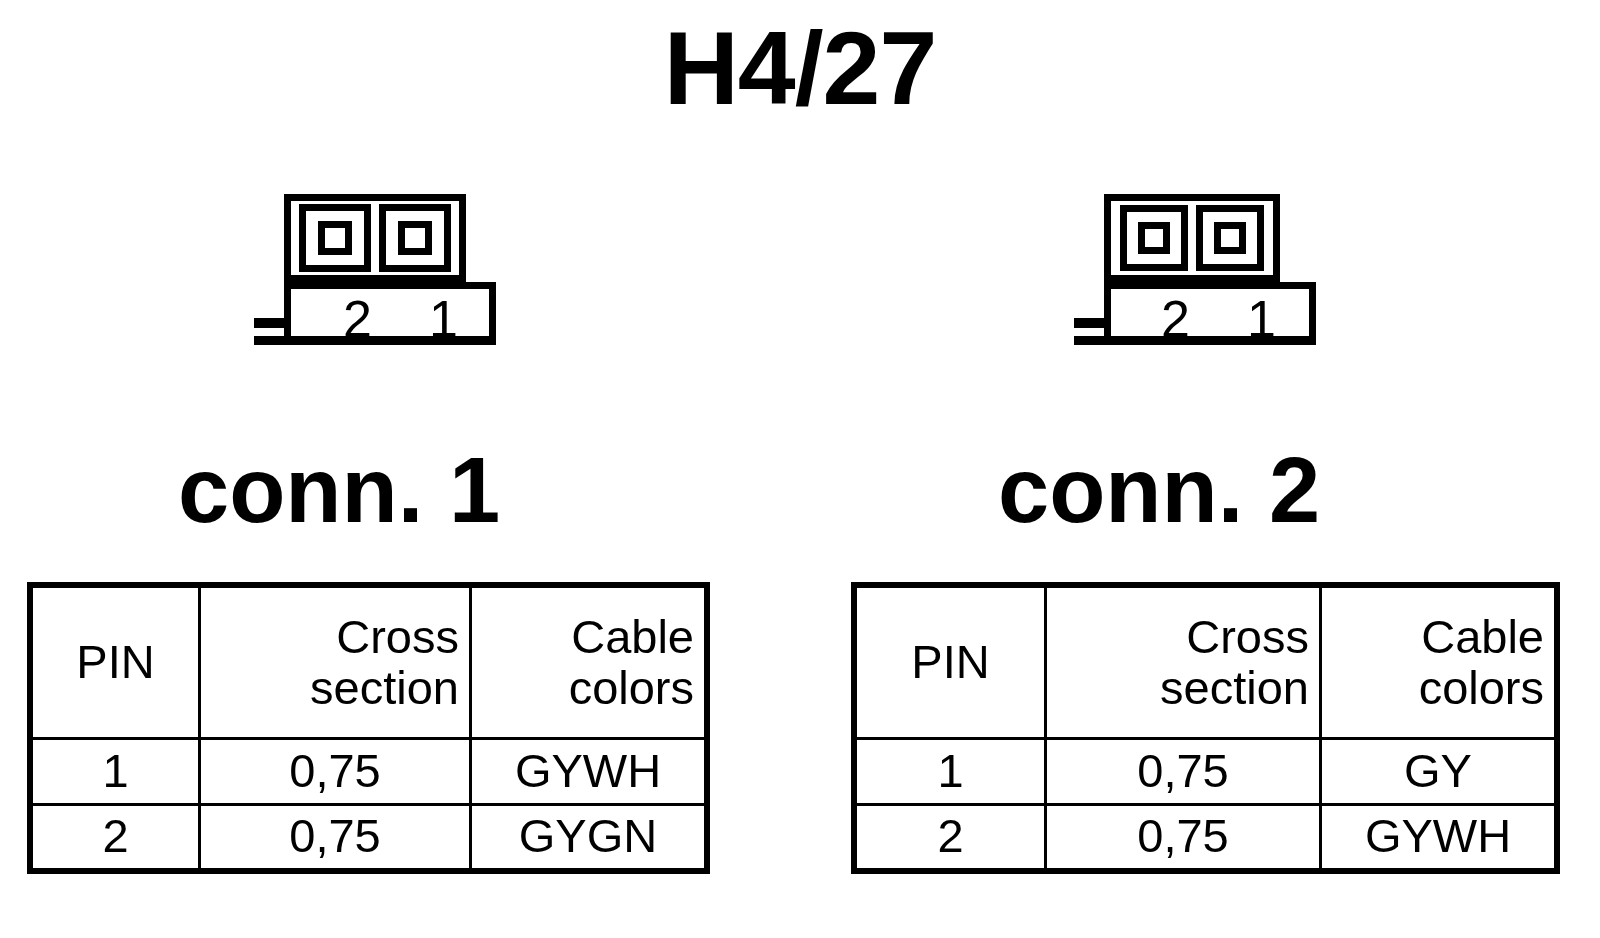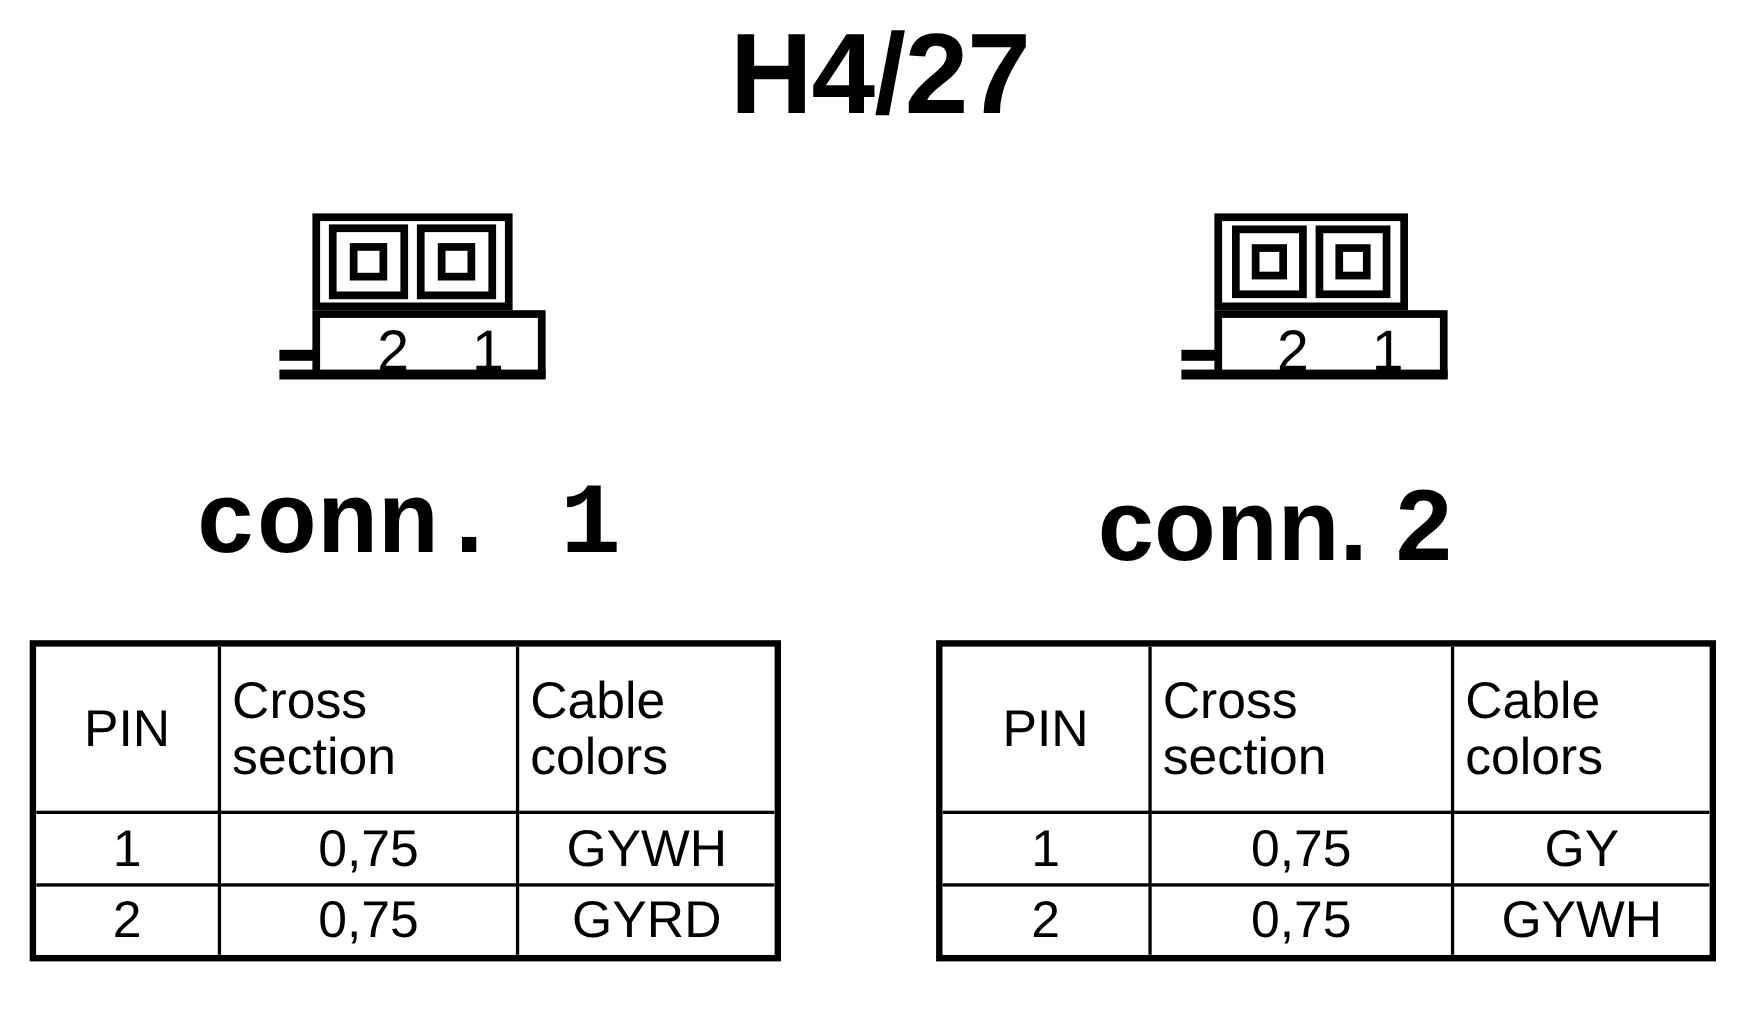--- a/index.html
+++ b/index.html
@@ -119,21 +119,21 @@
   .pin-table tr:first-child th {
     border-top: none;
   }
   .pin-table tr:last-child td {
     border-bottom: none;
   }
   .col-pin   { text-align: center; }
   .col-cross { text-align: center; }
   .col-color { text-align: center; }
   .th-pin    { text-align: center; vertical-align: top; padding-top: 4px; }
-  .th-multi  { text-align: left; }
+  .th-multi  { text-align: right; }
   .th-multi .ln1 { display: block; }
   .th-multi .ln2 { display: block; }
   .row-cell { height: 62px; }
   .header-row th { height: 148px; }
 </style>
 </head>
 <body>
 
 <div class="page-title">H4/27</div>
 
@@ -170,23 +170,23 @@
 
   <div class="conn-lower" style="left:34px; top:92px; width:212px; height:62px;">
     <span class="conn-pin-number" style="left:50px; top:4px;">2</span>
     <span class="conn-pin-number" style="left:136px; top:4px;">1</span>
   </div>
 
   <div class="conn-tab" style="left:4px; top:128px; width:36px; height:10px;"></div>
   <div class="conn-tab" style="left:4px; top:146px; width:242px; height:9px;"></div>
 </div>
 
-<div class="conn-label" style="left:178px; top:432px;font-family:Liberation Mono, monospace;">conn. 1</div>
-
-<div class="conn-label" style="left:998px; top:432px;">conn. 2</div>
+<div class="conn-label" style="left:178px; top:444px;">conn. 1</div>
+
+<div class="conn-label" style="left:998px; top:444px;">conn. 2</div>
 
 <div class="pin-table" style="left:27px; top:582px; width:683px; height:292px;">
   <table>
     <tbody>
         <tr class="header-row">
       <th class="th-pin" style="width:145px;">PIN</th>
       <th class="th-multi" style="width:248px;">
         <span class="ln1">Cross</span>
         <span class="ln2">section</span>
       </th>
@@ -196,21 +196,21 @@
       </th>
     </tr>
     <tr>
       <td class="col-pin row-cell">1</td>
       <td class="col-cross row-cell">0,75</td>
       <td class="col-color row-cell">GYWH</td>
     </tr>
     <tr>
       <td class="col-pin row-cell">2</td>
       <td class="col-cross row-cell">0,75</td>
-      <td class="col-color row-cell">GYRD</td>
+      <td class="col-color row-cell">GYGN</td>
     </tr>
   </tbody>
     </table>
 </div>
 
 <div class="pin-table" style="left:851px; top:582px; width:709px; height:292px;">
   <table>
     <tbody>
         <tr class="header-row">
       <th class="th-pin" style="width:167px;">PIN</th>

